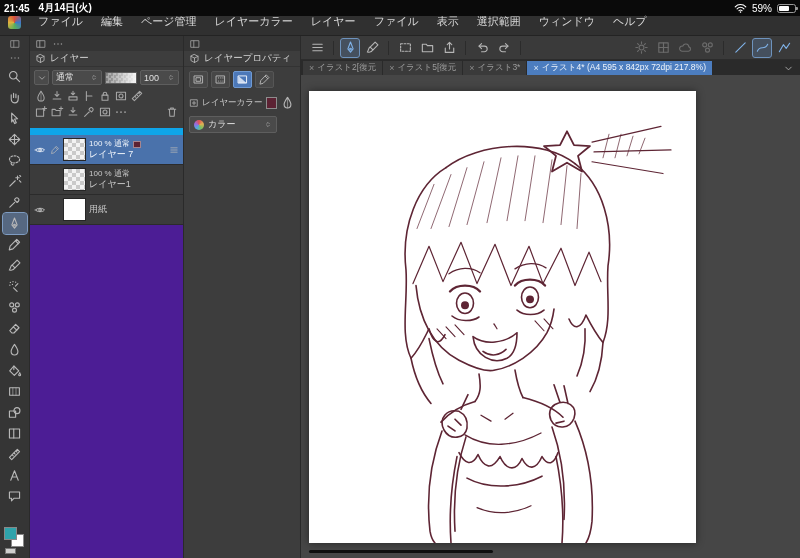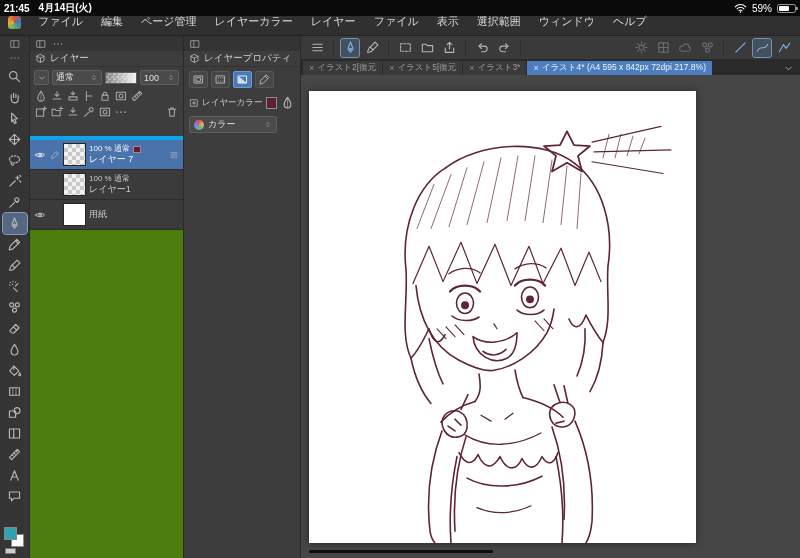--- a/index.html
+++ b/index.html
@@ -46,21 +46,21 @@
 .layer-panel{width:154px;background:#3d3d3d;border-right:1px solid #2a2a2a;display:flex;flex-direction:column;font-size:9px}
 .blend-row{display:flex;align-items:center;gap:3px;padding:3px 4px}
 .mini-box{width:15px;height:15px;background:#4a4a4a;border:1px solid #5e5e5e;border-radius:2px;display:flex;align-items:center;justify-content:center}
 .selectbox{flex:0 0 50px;height:15px;background:#4a4a4a;border:1px solid #5e5e5e;border-radius:2px;display:flex;align-items:center;justify-content:space-between;padding:0 3px;color:#e0e0e0}
 .op-slider{flex:0 0 32px;height:12px;border:1px solid #5e5e5e;position:relative;background:repeating-conic-gradient(#b4b4b4 0% 25%,#888 25% 50%);background-size:5px 5px}
 .op-slider i{position:absolute;inset:0;background:linear-gradient(90deg,rgba(60,60,60,.15),rgba(255,255,255,.9));display:block}
 .numbox{flex:1;height:15px;background:#4a4a4a;border:1px solid #5e5e5e;border-radius:2px;display:flex;align-items:center;justify-content:space-between;padding:0 3px;color:#e0e0e0}
 .cmd-row{display:flex;align-items:center;gap:2px;padding:1px 4px}
 .cmd-row .ic{width:14px;height:14px;color:#a6a6a6}
 .cmd-row .push{margin-left:auto}
-.llist{margin-top:16px;border-top:4px solid #0ea5e9;flex:1;background:#4d7c0f;overflow:hidden}
+.llist{margin-top:8px;border-top:7px solid #0ea5e9;flex:1;background:#4c1d95;overflow:hidden}
 .lrow{height:30px;display:flex;align-items:center;gap:3px;padding:0 3px;border-bottom:1px solid #2b2b2b;background:#3b3b3b;color:#c8c8c8}
 .lrow.selected{background:#4a72ab;color:#f0f5fb}
 .cellc{display:inline-flex;align-items:center;justify-content:center}
 .eyec{width:13px}
 .eyec .ic{width:12px;height:12px;color:inherit}
 .editc{width:11px}
 .thumb{width:23px;height:23px;border:1px solid #262626;background:#fff;flex:0 0 auto;display:block}
 .thumb.checker{background:repeating-conic-gradient(#c9c9c9 0% 25%,#f2f2f2 25% 50%);background-size:8px 8px}
 .meta{flex:1;display:flex;flex-direction:column;line-height:1.2;overflow:hidden;white-space:nowrap}
 .meta .l1{font-size:8px;display:flex;align-items:center;gap:3px}

